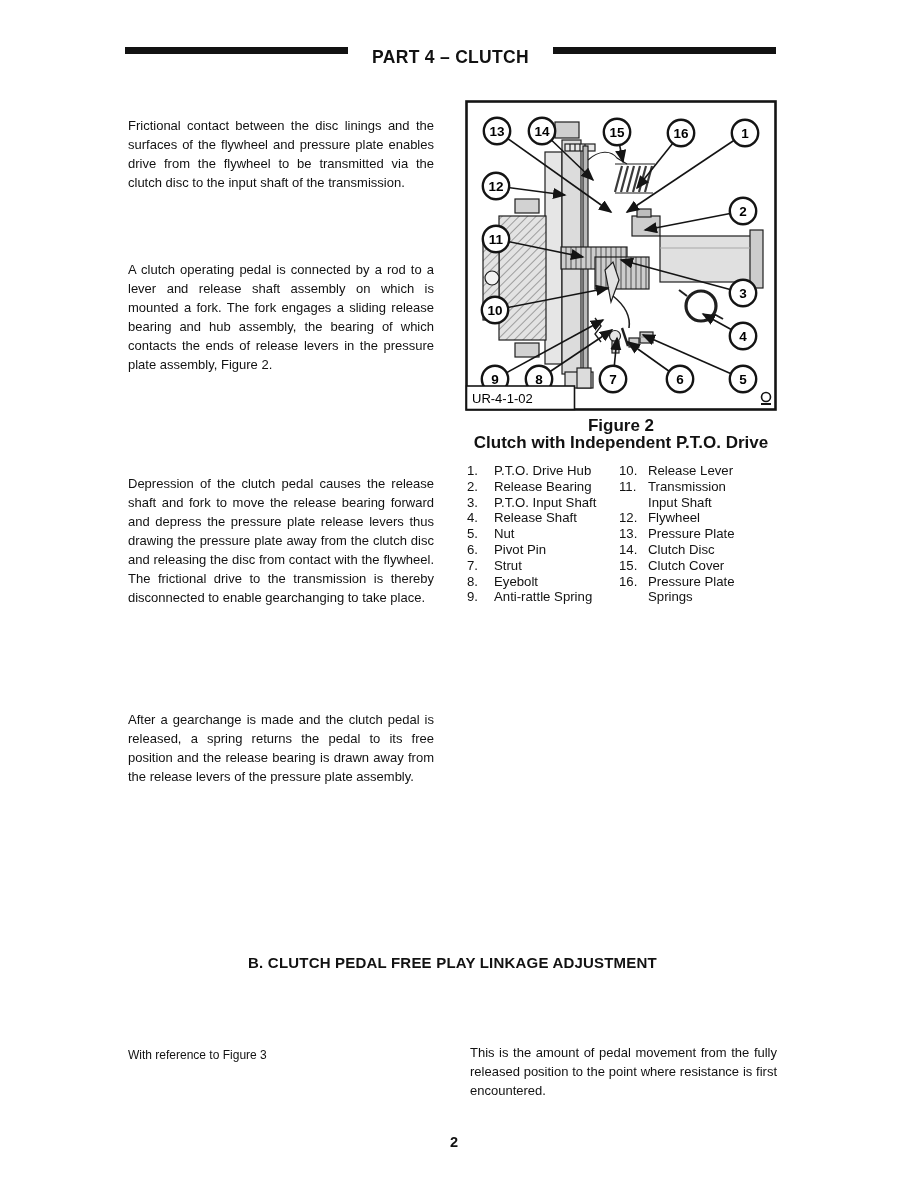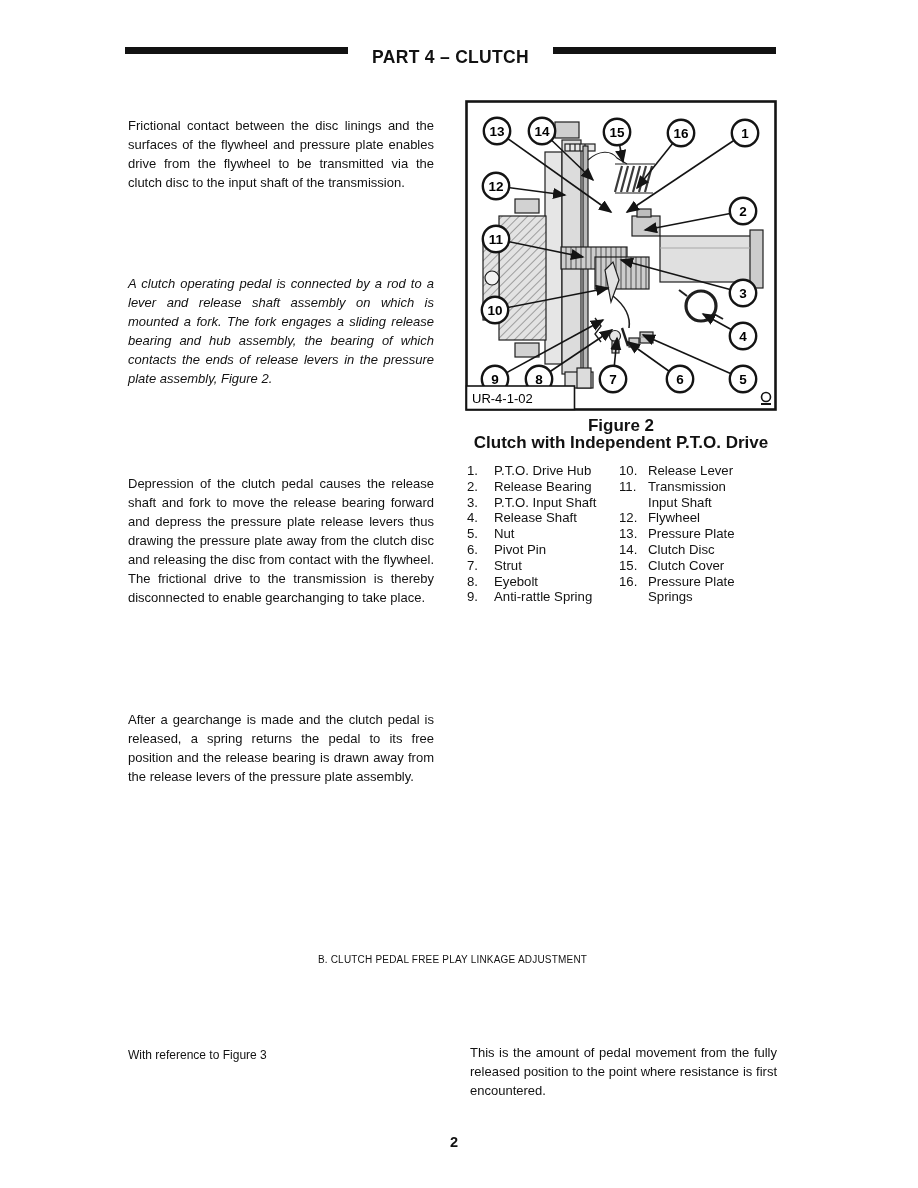--- a/index.html
+++ b/index.html
@@ -48,21 +48,21 @@
   }
   .parts .pcol-1 { width: 152px; }
   .parts .pcol-2 { width: 160px; }
   .part-row { display: flex; }
   .part-num { flex: 0 0 29px; }
   .pcol-1 .part-num { flex-basis: 27px; }
   .part-label { flex: 1; white-space: pre-line; }
   
   .section-heading {
     position: absolute; left: 128px; top: 954px; width: 649px;
-    text-align: center; font-weight: 400; font-size: 10px; letter-spacing: 0.2px;
+    text-align: center; font-weight: 700; font-size: 15px; letter-spacing: 0.2px;
   }
   .ref-line { position: absolute; left: 128px; top: 1048px; font-size: 12px; }
   
   .page-number {
     position: absolute; left: 0; top: 1134px; width: 908px;
     text-align: center; font-weight: 700; font-size: 14.5px;
   }
   
   svg text.callout-num {
     font-family: "Liberation Sans", sans-serif;
@@ -79,21 +79,21 @@
 
 <div class="page">
 
   <div class="header">
     <div class="bar"></div>
     <span class="title">PART 4 – CLUTCH</span>
     <div class="bar"></div>
   </div>
 
   <p class="para col-left" style="top:103px;">Frictional contact between the disc linings and the surfaces of the flywheel and pressure plate enables drive from the flywheel to be transmitted via the clutch disc to the input shaft of the transmission.</p>
-  <p class="para col-left" style="top:261px;font-style:italic;">A clutch operating pedal is connected by a rod to a lever and release shaft assembly on which is mounted a fork. The fork engages a sliding release bearing and hub assembly, the bearing of which contacts the ends of release levers in the pressure plate assembly, Figure 2.</p>
+  <p class="para col-left" style="top:247px;">A clutch operating pedal is connected by a rod to a lever and release shaft assembly on which is mounted a fork. The fork engages a sliding release bearing and hub assembly, the bearing of which contacts the ends of release levers in the pressure plate assembly, Figure 2.</p>
   <p class="para col-left" style="top:461px;">Depression of the clutch pedal causes the release shaft and fork to move the release bearing forward and depress the pressure plate release levers thus drawing the pressure plate away from the clutch disc and releasing the disc from contact with the flywheel. The frictional drive to the transmission is thereby disconnected to enable gearchanging to take place.</p>
   <p class="para col-left" style="top:697px;">After a gearchange is made and the clutch pedal is released, a spring returns the pedal to its free position and the release bearing is drawn away from the release levers of the pressure plate assembly.</p>
 
   <div class="figure-box">
     <svg width="312" height="311" viewBox="0 0 312 311">
       <defs>
         <pattern id="hatch" width="6" height="6" patternUnits="userSpaceOnUse" patternTransform="rotate(45)">
           <rect width="6" height="6" fill="#e3e3e3"></rect>
           <line x1="0" y1="0" x2="0" y2="6" stroke="#9d9d9d" stroke-width="2"></line>
         </pattern>

